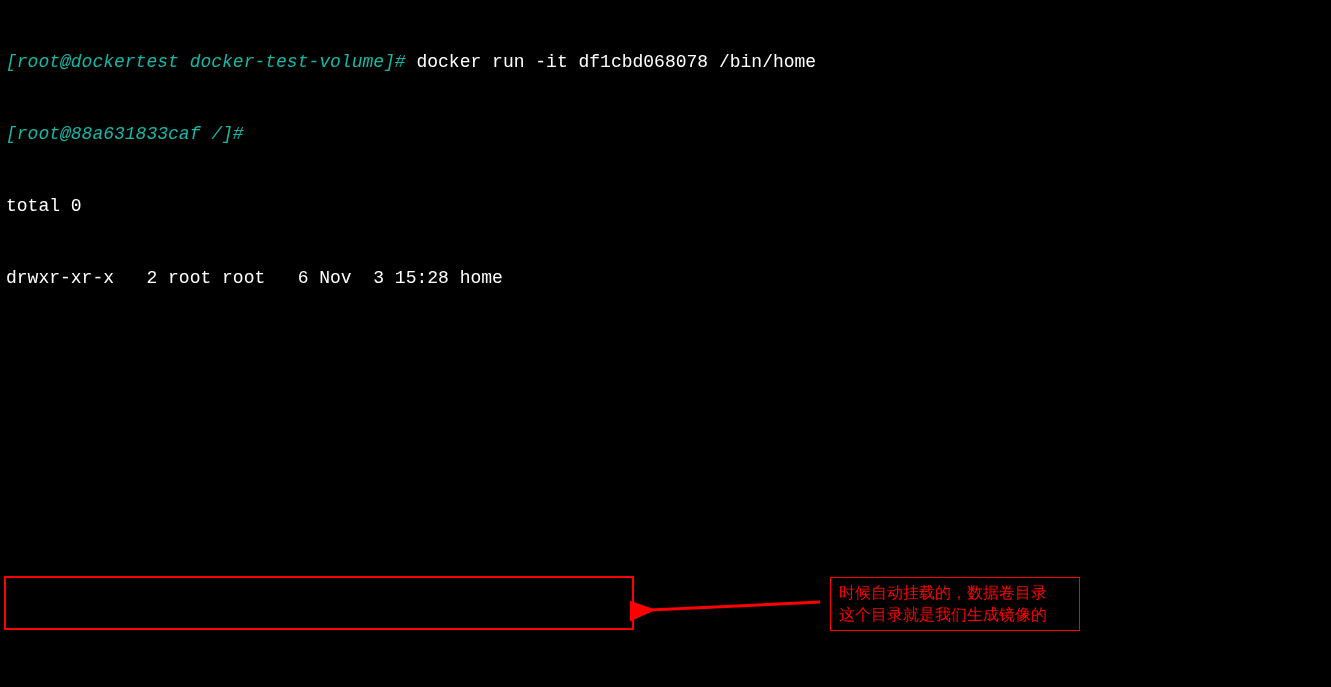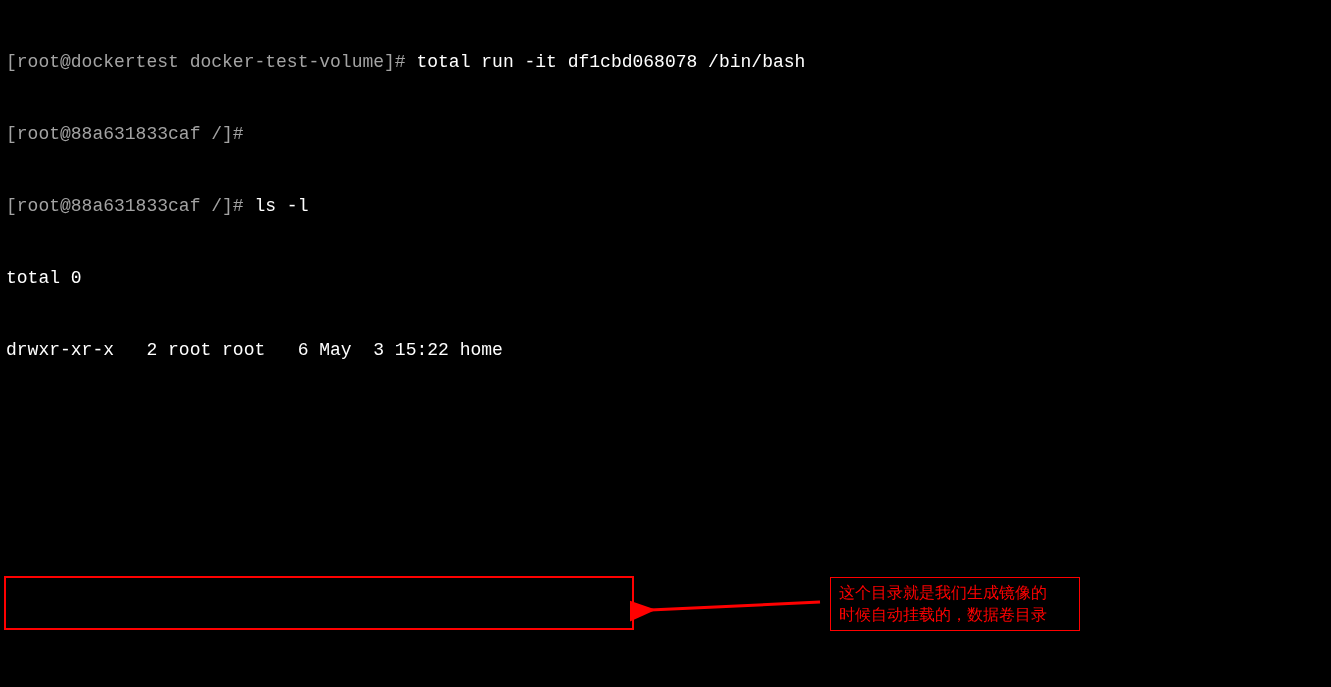--- a/index.html
+++ b/index.html
@@ -14,21 +14,21 @@
   .terminal {
     font-family: "Consolas", "Menlo", "Courier New", monospace;
     font-size: 18px;
     line-height: 24px;
     color: #fff;
     white-space: pre;
     padding: 2px 6px;
     position: relative;
   }
   .line { display: block; }
-  .prompt-user { color: #a3a3a3; } 
+  .prompt-user { color: #14b8a6; font-style: italic; } 
   .cmd { color: #fff; }
   .box {
     position: absolute;
     border: 2px solid #ff0000;
     pointer-events: none;
   }
   .annotation-box {
     position: absolute;
     border: 1px solid #ff0000;
     color: #ff0000;
@@ -40,25 +40,24 @@
   }
   .arrow {
     position: absolute;
     pointer-events: none;
   }
 </style>
 </head>
 <body>
 
 <div class="terminal">
-  <span class="line"><span class="prompt-user">[root@dockertest docker-test-volume]# </span><span class="cmd">total run -it df1cbd068078 /bin/bash</span></span>
+  <span class="line"><span class="prompt-user">[root@dockertest docker-test-volume]# </span><span class="cmd">docker run -it df1cbd068078 /bin/home</span></span>
   <span class="line"><span class="prompt-user">[root@88a631833caf /]# </span><span class="cmd"></span></span>
-  <span class="line"><span class="prompt-user">[root@88a631833caf /]# </span><span class="cmd">ls -l</span></span>
   <span class="line">total 0</span>
-  <span class="line">drwxr-xr-x   2 root root   6 May  3 15:22 home</span>
+  <span class="line">drwxr-xr-x   2 root root   6 Nov  3 15:28 home</span>
   
   
   
   
   
   
   
   
   
   
@@ -76,15 +75,15 @@
 <svg class="arrow" style="left:630px; top:590px; width:200px; height:40px;">
   <defs>
     <marker id="arrowhead" markerWidth="10" markerHeight="8" refX="2" refY="4" orient="auto">
       <polygon points="10 0, 0 4, 10 8" fill="#ff0000"></polygon>
     </marker>
   </defs>
   <line x1="190" y1="12" x2="20" y2="20" stroke="#ff0000" stroke-width="3" marker-end="url(#arrowhead)"></line>
 </svg>
 
 <div class="annotation-box" style="left:830px; top:577px; width:232px;">
+  <div>时候自动挂载的，数据卷目录</div>
   <div>这个目录就是我们生成镜像的</div>
-  <div>时候自动挂载的，数据卷目录</div>
 </div>
 
 </body></html>

